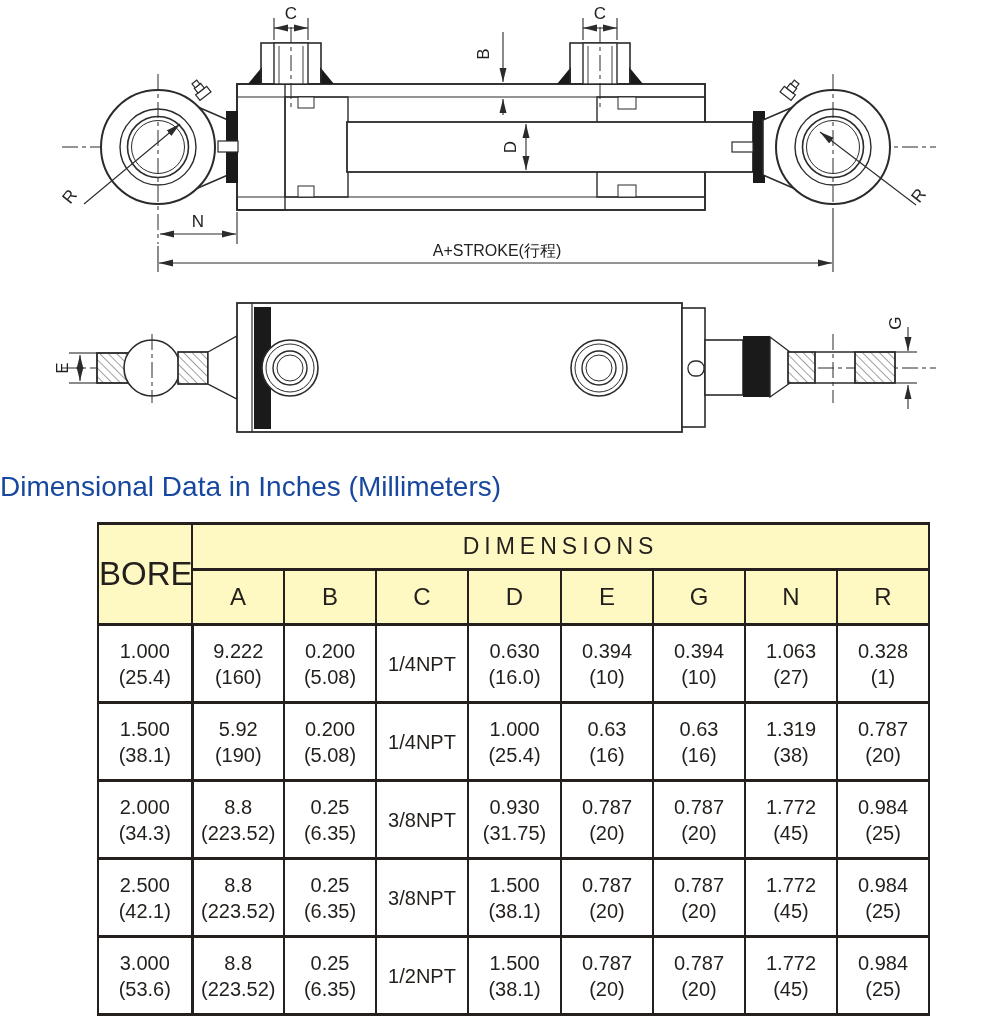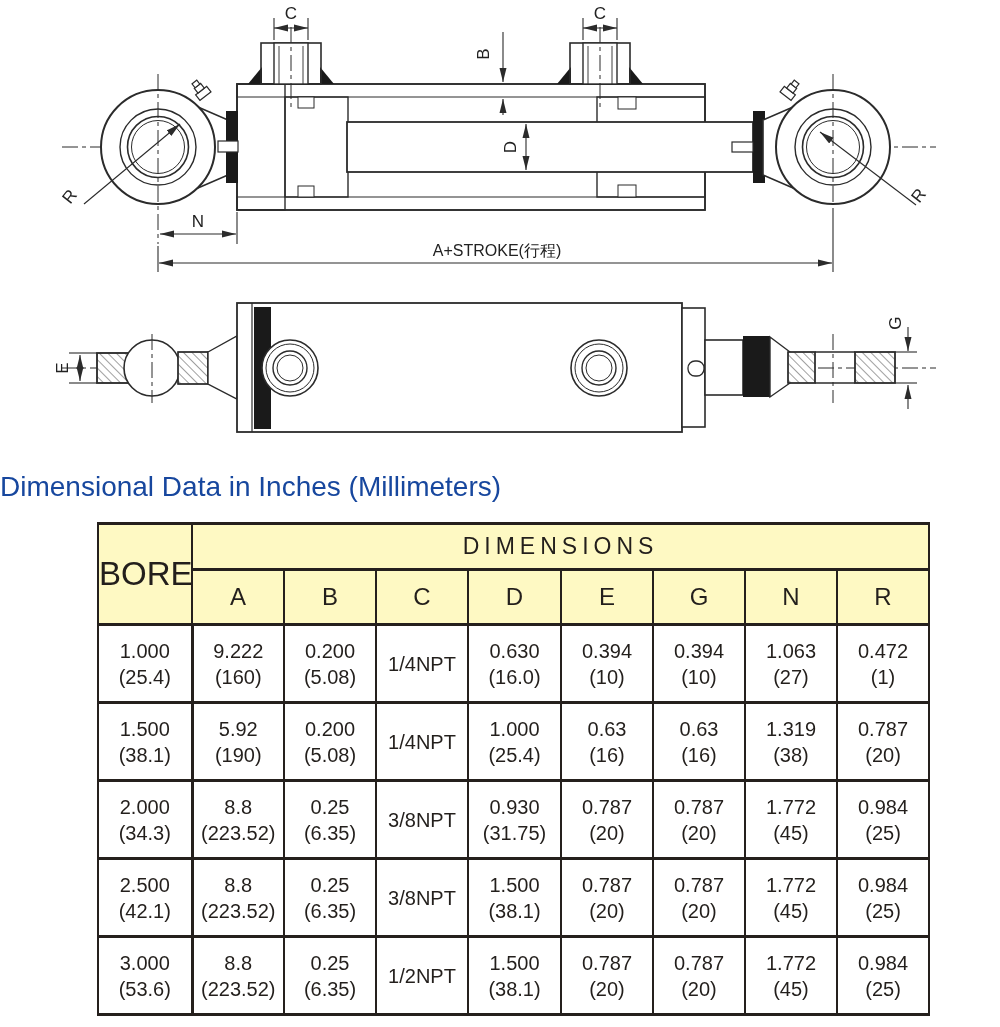--- a/index.html
+++ b/index.html
@@ -298,21 +298,21 @@
         </td>
         <td>
           <div>0.394</div>
           <div>(10)</div>
         </td>
         <td>
           <div>1.063</div>
           <div>(27)</div>
         </td>
         <td>
-          <div>0.472</div>
+          <div>0.328</div>
           <div>(1)</div>
         </td>
       </tr>
       <tr>
         <td class="c-bore">
           <div>1.500</div>
           <div>(38.1)</div>
         </td>
         <td>
           <div>5.92</div>

